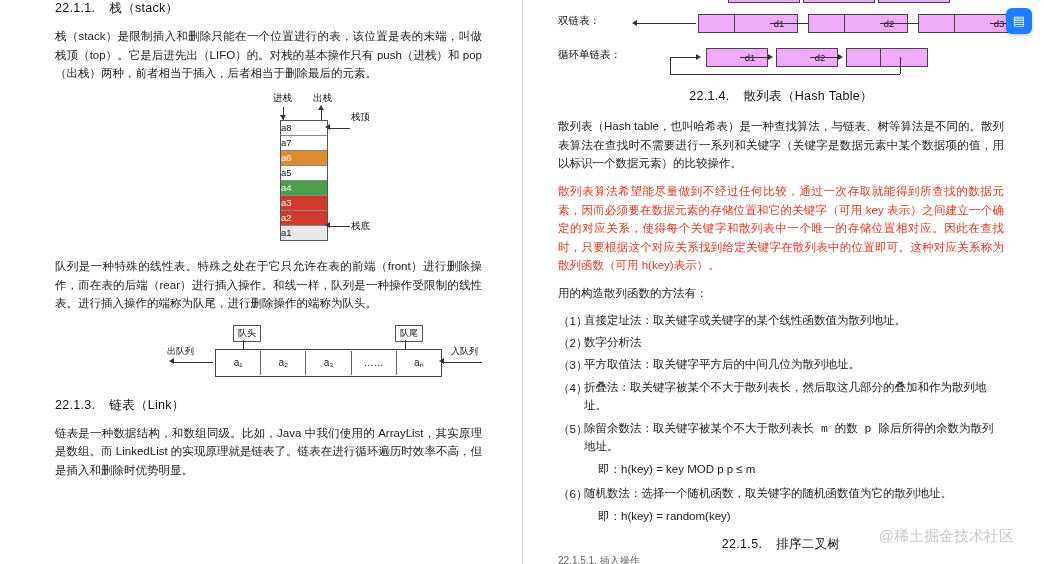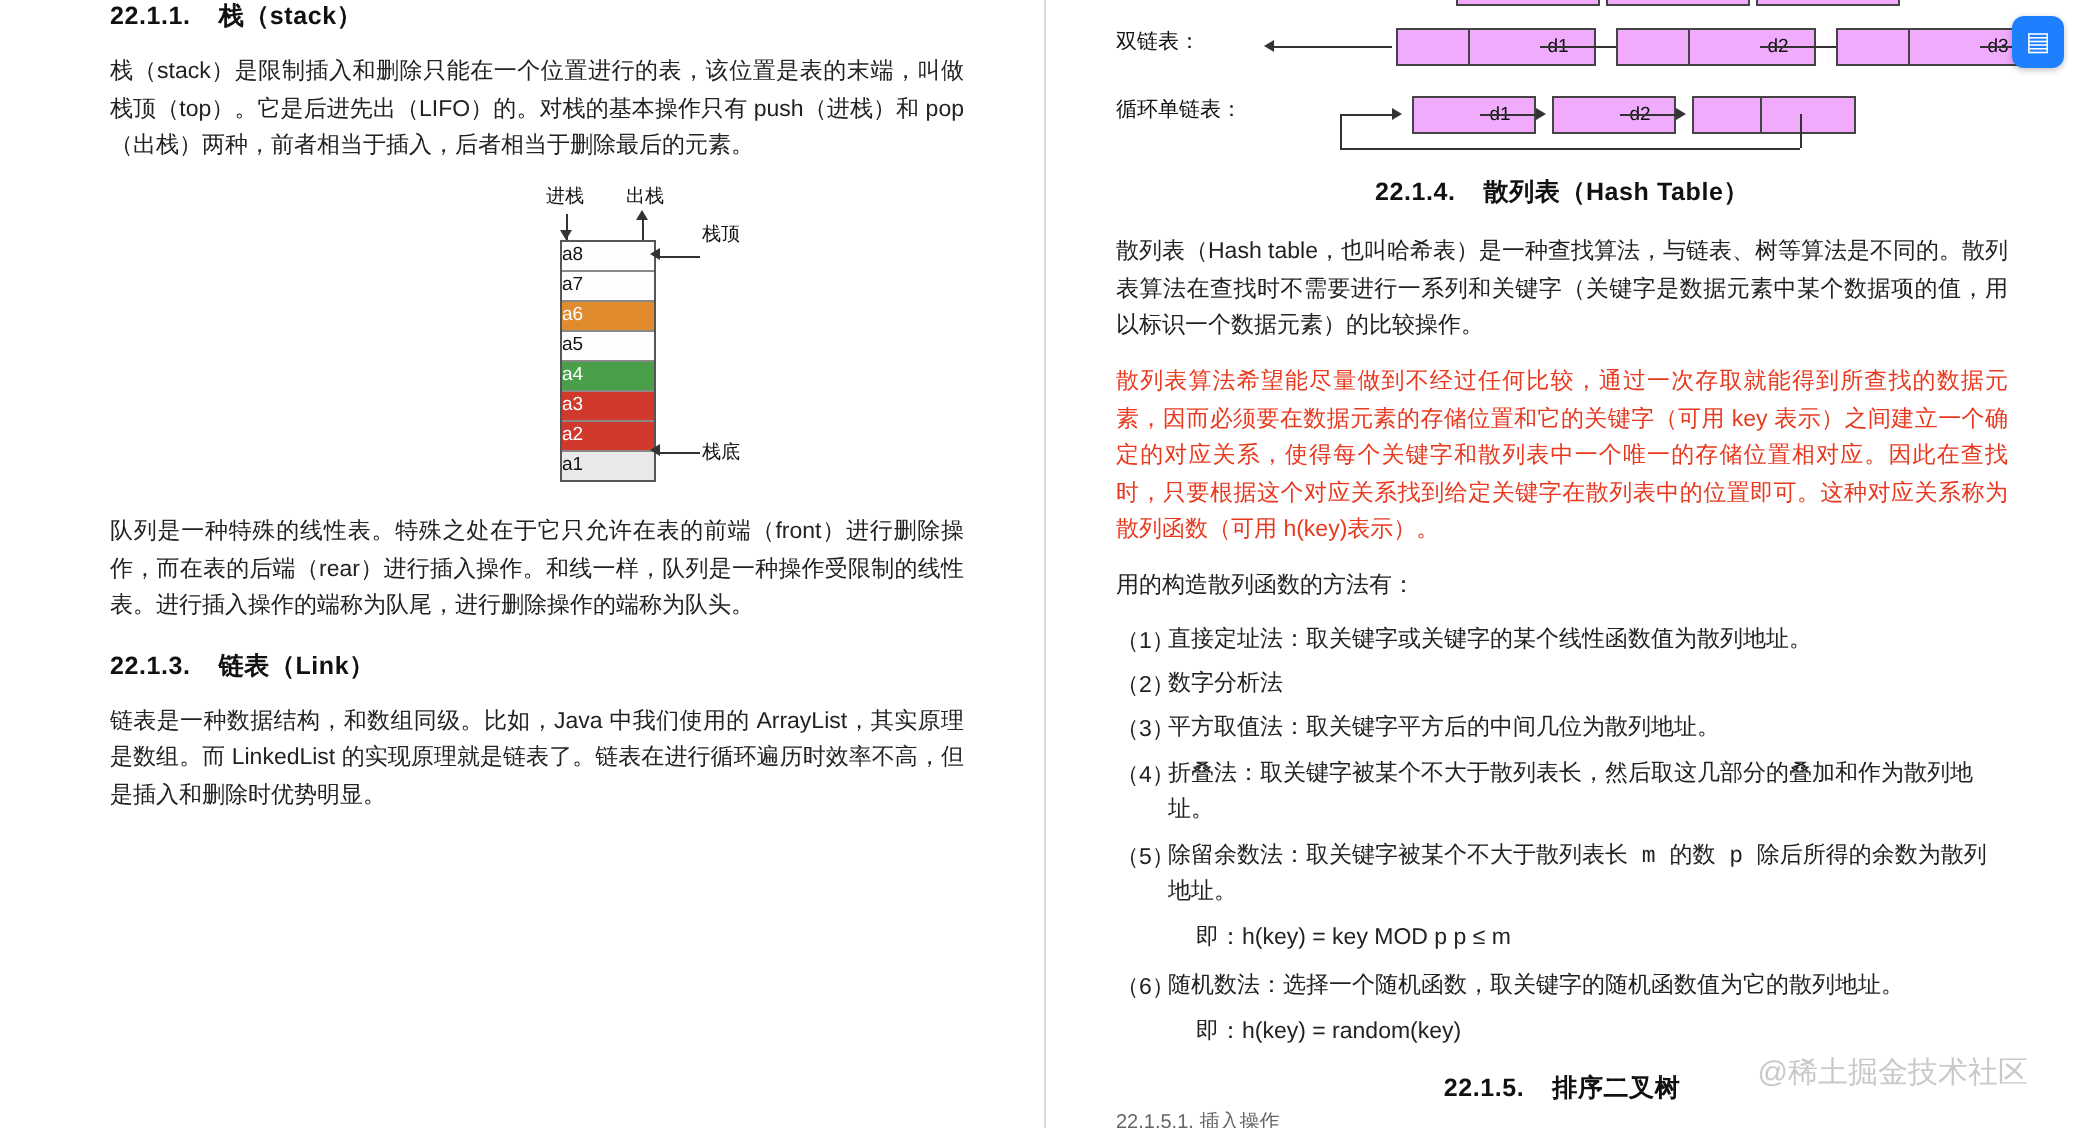--- a/index.html
+++ b/index.html
@@ -33,21 +33,21 @@
     width: 523px;
     padding: 0 40px 0 55px;
     border-right: 1px solid #d8d8d8;
   }
   .col-right {
     width: 521px;
     padding: 0 40px 0 35px;
   }
   h3.sec {
     font-size: 12.5px;
-    font-weight: bold;
+    font-weight: normal;
     margin: 0 0 10px 0;
     color: #111;
     letter-spacing: 0.3px;
   }
   h3.sec .num { margin-right: 14px; }
   p.body {
     font-size: 11.5px;
     line-height: 1.62;
     margin: 0 0 9px 0;
     text-align: justify;
@@ -284,20 +284,42 @@
 
       <div class="hline" style="left:273px; top:134px; width:22px;"></div>
       <div class="tri-left" style="left:270px; top:130.5px;"></div>
       <div class="arrow-label" style="left:296px; top:128px;">栈底</div>
     </div>
 
 
 
     <p class="body">队列是一种特殊的线性表。特殊之处在于它只允许在表的前端（front）进行删除操作，而在表的后端（rear）进行插入操作。和线一样，队列是一种操作受限制的线性表。进行插入操作的端称为队尾，进行删除操作的端称为队头。</p>
 
+    <div class="queue-fig">
+      <div class="q-tag" style="left:178px; top:2px;">队头</div>
+      <div class="q-tag" style="left:340px; top:2px;">队尾</div>
+      <div class="vline" style="left:188px; top:17px; height:9px;"></div>
+      <div class="vline" style="left:350px; top:17px; height:9px;"></div>
+
+      <div class="q-box">
+        <div class="q-cell">a₁</div>
+        <div class="q-cell">a₂</div>
+        <div class="q-cell">a₃</div>
+        <div class="q-cell">……</div>
+        <div class="q-cell">aₙ</div>
+      </div>
+
+      <div class="hline" style="left:118px; top:39px; width:40px;"></div>
+      <div class="tri-left" style="left:114px; top:35.5px;"></div>
+      <div class="q-side" style="left:112px; top:22px;">出队列</div>
+
+      <div class="hline" style="left:387px; top:39px; width:40px;"></div>
+      <div class="tri-left" style="left:384px; top:35.5px;"></div>
+      <div class="q-side" style="left:396px; top:22px;">入队列</div>
+    </div>
 
     <h3 class="sec" style="margin-top:12px;">
       <span class="num">22.1.3.</span><span>链表（Link）</span>
     </h3>
 
     <p class="body">链表是一种数据结构，和数组同级。比如，Java 中我们使用的 ArrayList，其实原理是数组。而 LinkedList 的实现原理就是链表了。链表在进行循环遍历时效率不高，但是插入和删除时优势明显。</p>
   </div>
 
   <div class="col col-right">
 

